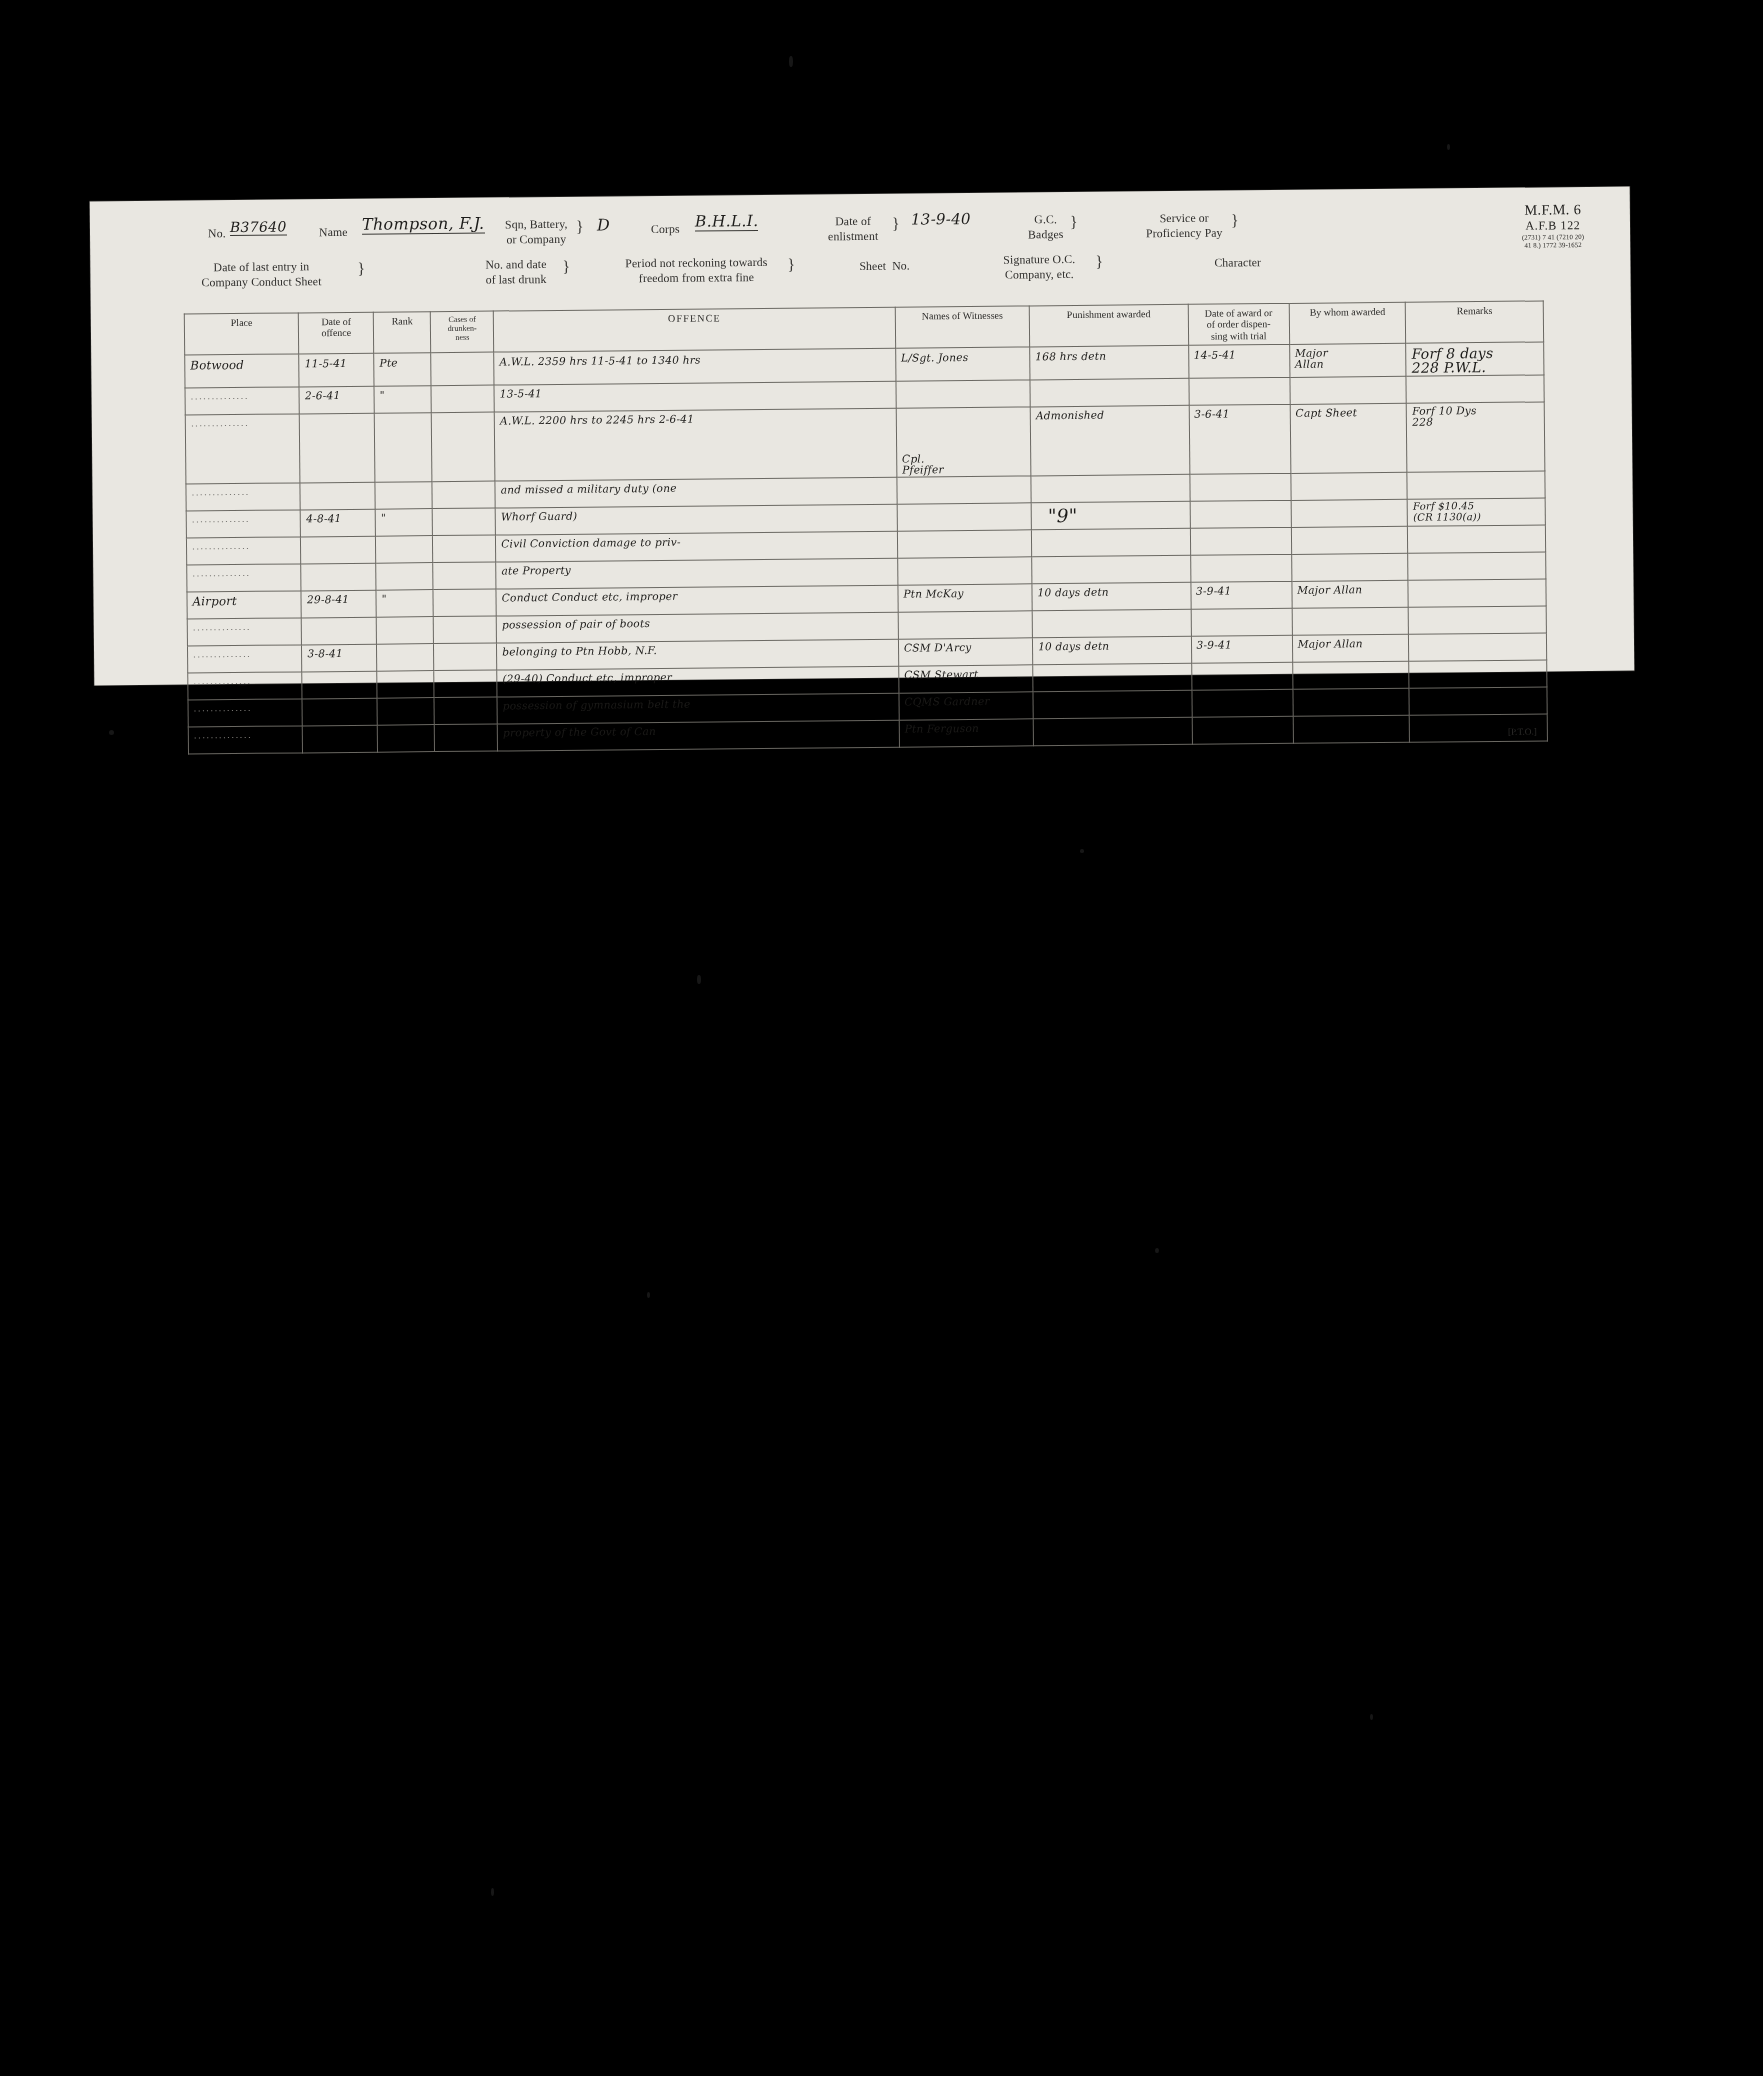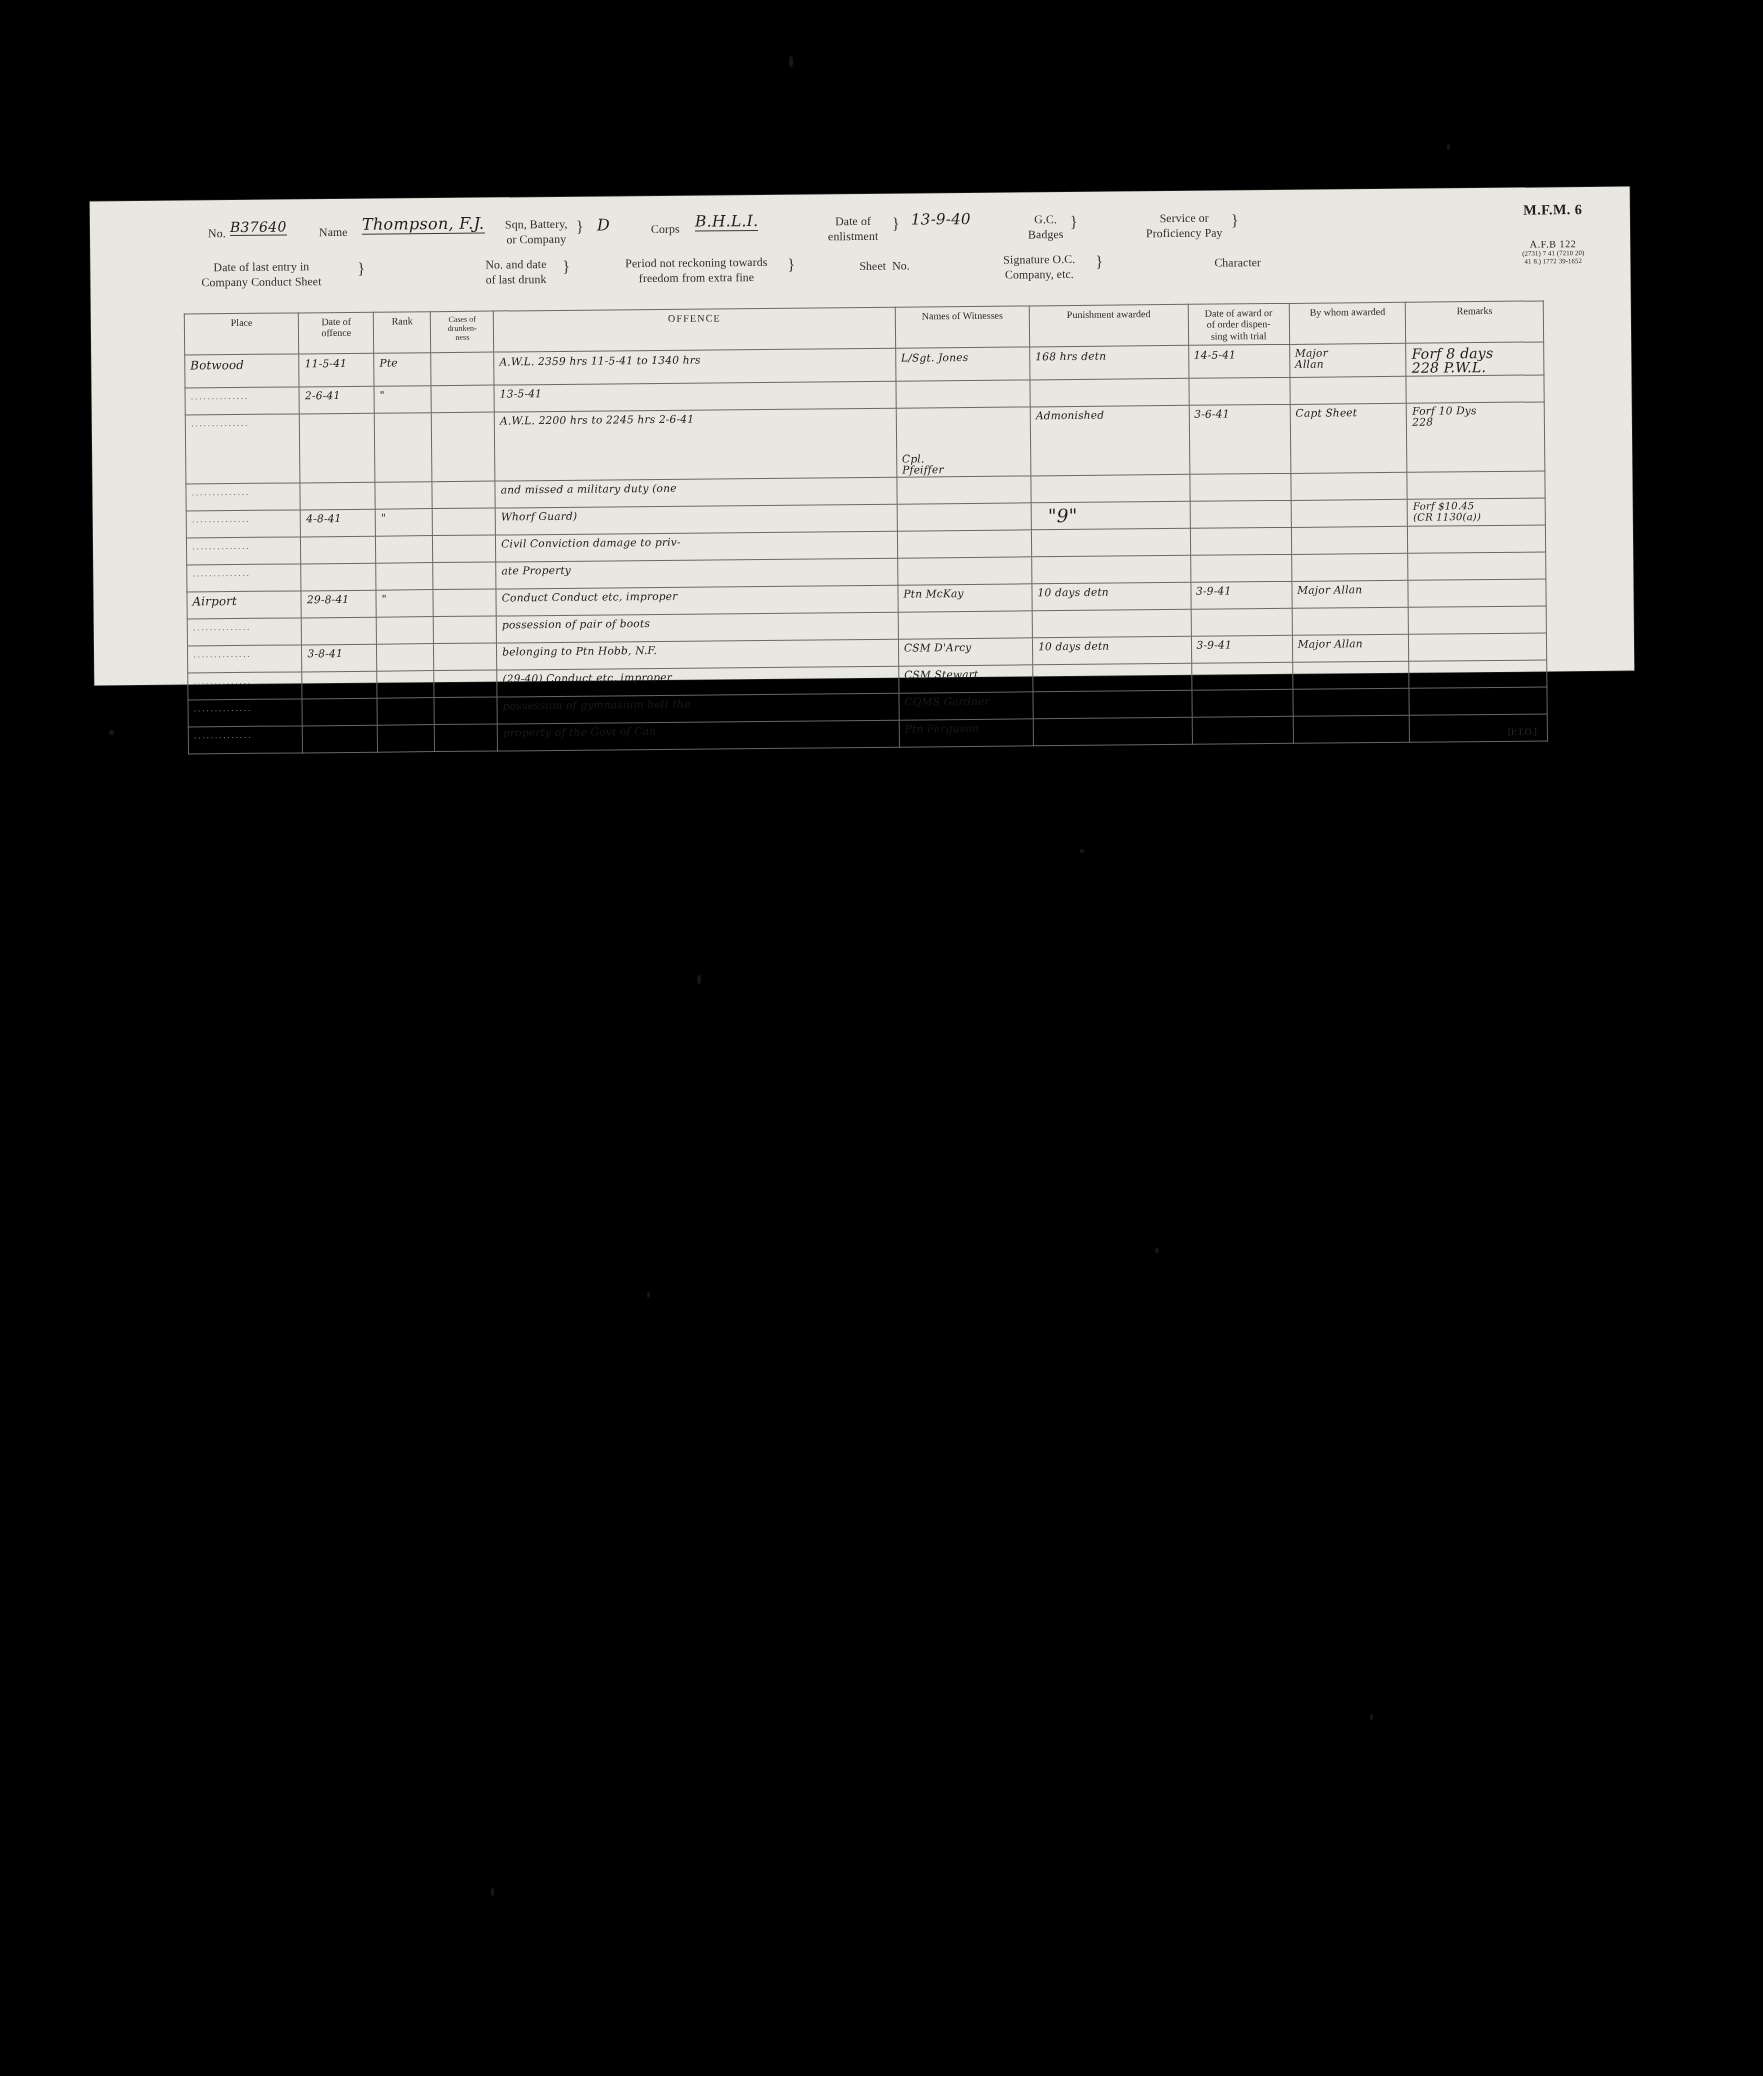--- a/index.html
+++ b/index.html
@@ -70,22 +70,22 @@
     border-bottom: 0.6px solid #3a3936;
   }
 
   .mfm {
     position: absolute;
     right: 46px;
     top: 13.7px;
     text-align: center;
     color: #1e1d1b;
   }
-  .mfm .t1 { font-size: 14.3px; font-weight: bold; letter-spacing: 0.4px; }
-  .mfm .t2 { font-size: 10px; letter-spacing: 0.6px; margin-top: 20px; }
+  .mfm .t1 { font-size: 14.3px; font-weight: normal; letter-spacing: 0.4px; }
+  .mfm .t2 { font-size: 12px; letter-spacing: 0.6px; }
   .mfm .t3 { font-size: 6.8px; letter-spacing: 0.1px; line-height: 1.2; }
 
   
   table.grid {
     position: absolute;
     left: 93px;
     top: 113px;
     width: 1360px;
     border-collapse: collapse;
     table-layout: fixed;

